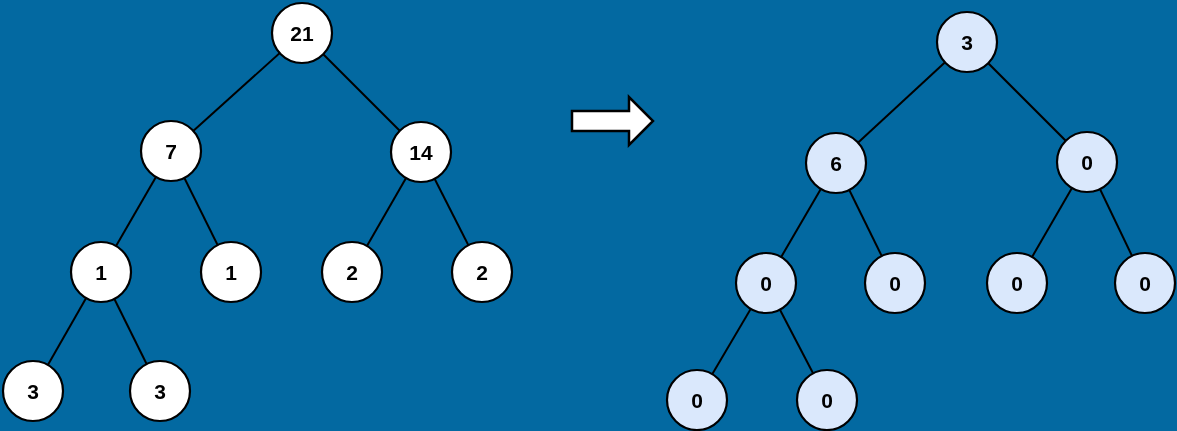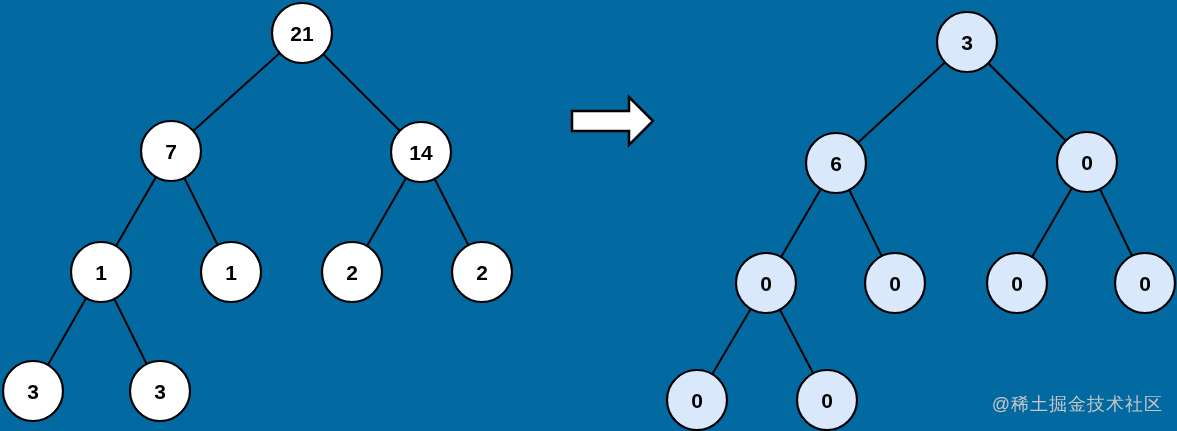--- a/index.html
+++ b/index.html
@@ -131,14 +131,13 @@
           <circle cx="697" cy="400" r="30" fill="#dae8fc" stroke="#000000" stroke-width="2.2"></circle>
           <text x="697" y="400" text-anchor="middle" dominant-baseline="central" class="node-label">0</text>
         </g>
         <g>
           <circle cx="827" cy="400" r="30" fill="#dae8fc" stroke="#000000" stroke-width="2.2"></circle>
           <text x="827" y="400" text-anchor="middle" dominant-baseline="central" class="node-label">0</text>
         </g>
       </g>
     <polygon id="transform-arrow" points="572,111 629,111 629,97 653,121 629,145 629,131 572,131" fill="#ffffff" stroke="#000000" stroke-width="2.5" stroke-linejoin="miter"></polygon>
   </svg>
-  <div id="watermark">@稀土掘金技术社区</div>
 </div>
 
 </body></html>

